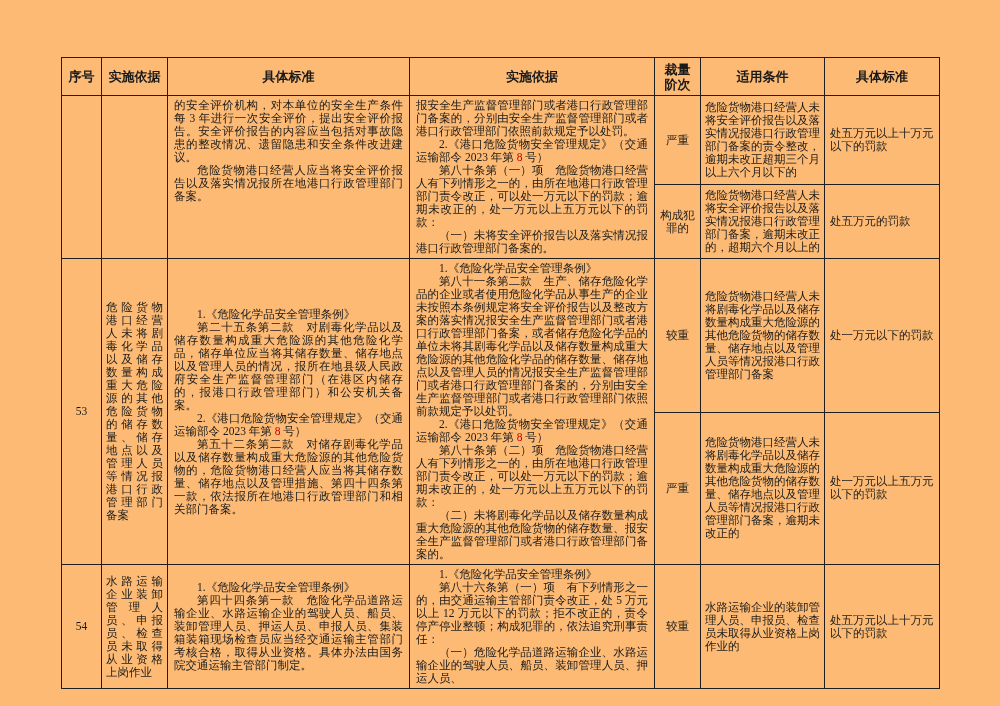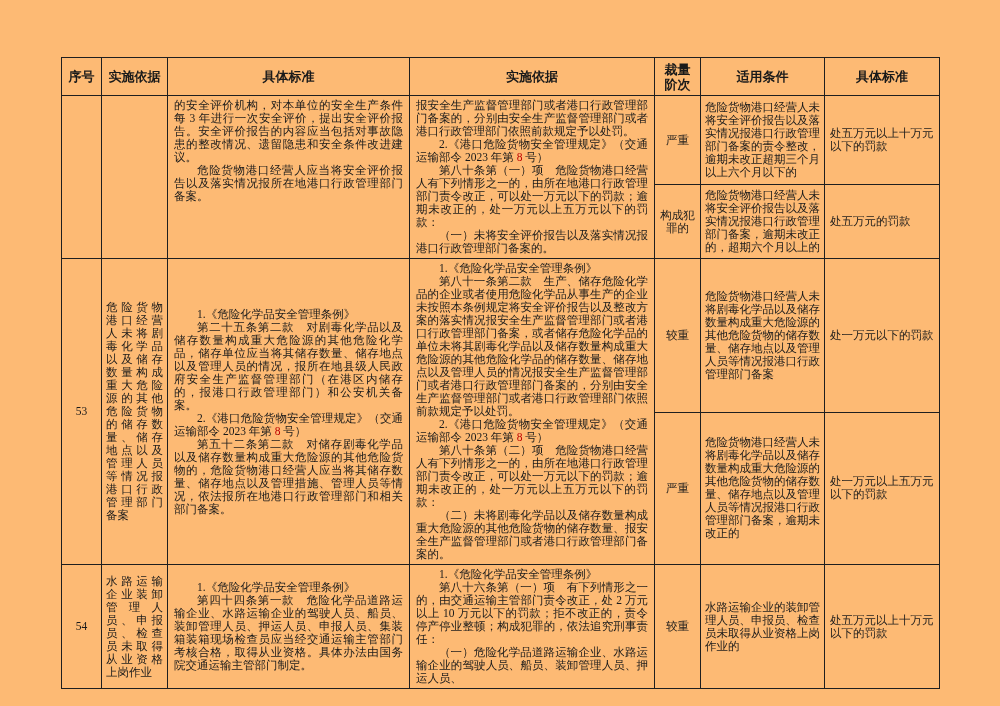--- a/index.html
+++ b/index.html
@@ -97,21 +97,21 @@
         <td class="c-std">处五万元的罚款</td>
       </tr>
 
       <tr class="rb1">
         <td class="c-num" rowspan="2">53</td>
         <td class="c-weifa" rowspan="2">危险货物港口经营人未将剧毒化学品以及储存数量构成重大危险源的其他危险货物的储存数量、储存地点以及管理人员等情况报港口行政管理部门备案</td>
         <td class="c-rich" rowspan="2">
             <div class="para ind"><span class="b">1.《危险化学品安全管理条例》</span></div>
             <div class="para ind"><span>第二十五条第二款　对剧毒化学品以及储存数量构成重大危险源的其他危险化学品，储存单位应当将其储存数量、储存地点以及管理人员的情况，报所在地县级人民政府安全生产监督管理部门（在港区内储存的，报港口行政管理部门）和公安机关备案。</span></div>
             <div class="para ind"><span class="b">2.《港口危险货物安全管理规定》（交通运输部令 2023 年第 </span><span class="b red">8</span><span class="b"> 号）</span></div>
-            <div class="para ind"><span>第五十二条第二款　对储存剧毒化学品以及储存数量构成重大危险源的其他危险货物的，危险货物港口经营人应当将其储存数量、储存地点以及管理措施、管理人员等情况，依法报所在地港口行政管理部门和相关部门备案。</span></div>
+            <div class="para ind"><span>第五十二条第二款　对储存剧毒化学品以及储存数量构成重大危险源的其他危险货物的，危险货物港口经营人应当将其储存数量、储存地点以及管理措施、第四十四条第一款，依法报所在地港口行政管理部门和相关部门备案。</span></div>
           </td>
         <td class="c-rich" rowspan="2">
             <div class="para ind"><span class="b">1.《危险化学品安全管理条例》</span></div>
             <div class="para ind"><span>第八十一条第二款　生产、储存危险化学品的企业或者使用危险化学品从事生产的企业未按照本条例规定将安全评价报告以及整改方案的落实情况报安全生产监督管理部门或者港口行政管理部门备案，或者储存危险化学品的单位未将其剧毒化学品以及储存数量构成重大危险源的其他危险化学品的储存数量、储存地点以及管理人员的情况报安全生产监督管理部门或者港口行政管理部门备案的，分别由安全生产监督管理部门或者港口行政管理部门依照前款规定予以处罚。</span></div>
             <div class="para ind"><span class="b">2.《港口危险货物安全管理规定》（交通运输部令 2023 年第 </span><span class="b red">8</span><span class="b"> 号）</span></div>
             <div class="para ind"><span>第八十条第（二）项　危险货物港口经营人有下列情形之一的，由所在地港口行政管理部门责令改正，可以处一万元以下的罚款；逾期未改正的，处一万元以上五万元以下的罚款：</span></div>
             <div class="para ind"><span>（二）未将剧毒化学品以及储存数量构成重大危险源的其他危险货物的储存数量、报安全生产监督管理部门或者港口行政管理部门备案的。</span></div>
           </td>
         <td class="c-level">较重</td>
         <td class="c-cond">危险货物港口经营人未将剧毒化学品以及储存数量构成重大危险源的其他危险货物的储存数量、储存地点以及管理人员等情况报港口行政管理部门备案</td>
@@ -125,21 +125,21 @@
 
       <tr class="rc">
         <td class="c-num">54</td>
         <td class="c-weifa">水路运输企业装卸管理人员、申报员、检查员未取得从业资格上岗作业</td>
         <td class="c-rich">
             <div class="para ind"><span class="b">1.《危险化学品安全管理条例》</span></div>
             <div class="para ind"><span>第四十四条第一款　危险化学品道路运输企业、水路运输企业的驾驶人员、船员、装卸管理人员、押运人员、申报人员、集装箱装箱现场检查员应当经交通运输主管部门考核合格，取得从业资格。具体办法由国务院交通运输主管部门制定。</span></div>
           </td>
         <td class="c-rich">
             <div class="para ind"><span class="b">1.《危险化学品安全管理条例》</span></div>
-            <div class="para ind"><span>第八十六条第（一）项　有下列情形之一的，由交通运输主管部门责令改正，处 2 万元以上 10 万元以下的罚款；拒不改正的，责令停产停业整顿；构成犯罪的，依法追究刑事责任：</span></div>
+            <div class="para ind"><span>第八十六条第（一）项　有下列情形之一的，由交通运输主管部门责令改正，处 5 万元以上 12 万元以下的罚款；拒不改正的，责令停产停业整顿；构成犯罪的，依法追究刑事责任：</span></div>
             <div class="para ind"><span>（一）危险化学品道路运输企业、水路运输企业的驾驶人员、船员、装卸管理人员、押运人员、</span></div>
           </td>
         <td class="c-level">较重</td>
         <td class="c-cond">水路运输企业的装卸管理人员、申报员、检查员未取得从业资格上岗作业的</td>
         <td class="c-std">处五万元以上十万元以下的罚款</td>
       </tr>
     </tbody>
   </table>
 
 

